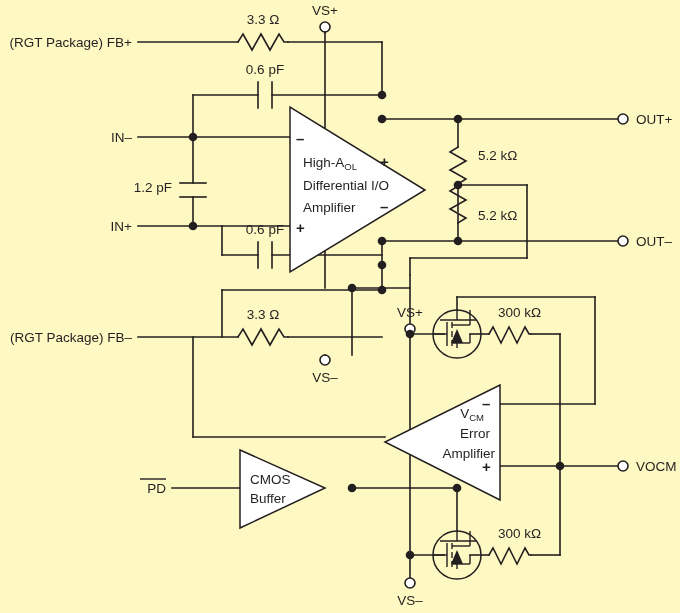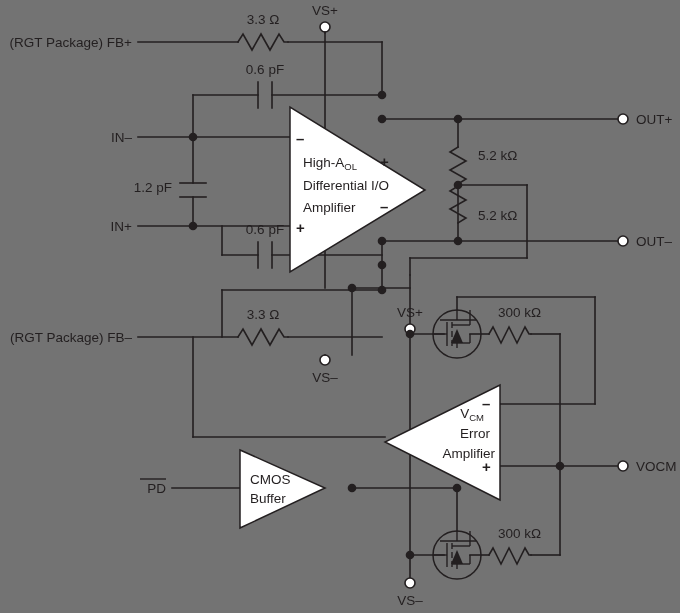--- a/index.html
+++ b/index.html
@@ -7,21 +7,21 @@
     padding: 0;
     background: #ffffff;
   }
   body {
     font-family: "Liberation Sans", sans-serif;
   }
   #schematic-root {
     position: relative;
     width: 680px;
     height: 613px;
-    background: #737373;
+    background: #fef9c3;
     overflow: hidden;
   }
   svg#schematic {
     display: block;
     width: 680px;
     height: 613px;
   }
   .wire {
     stroke: #231f20;
     stroke-width: 1.6;

